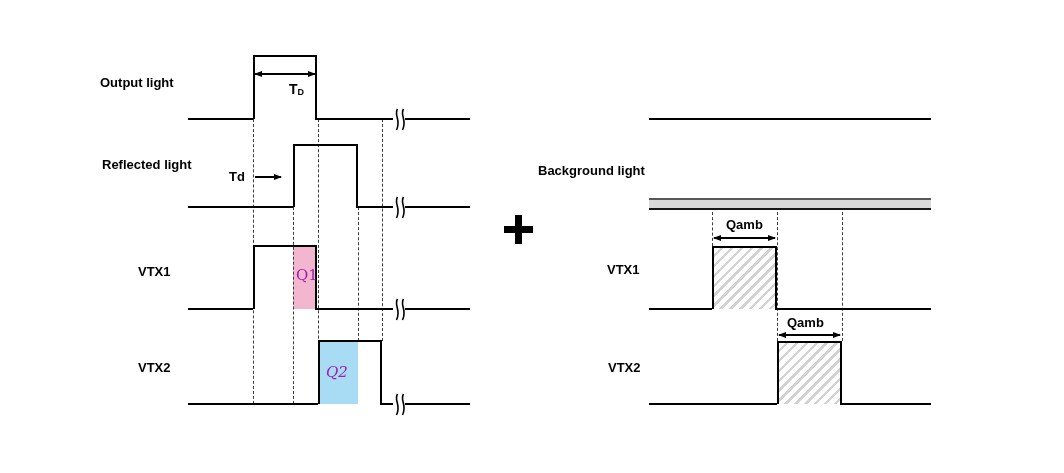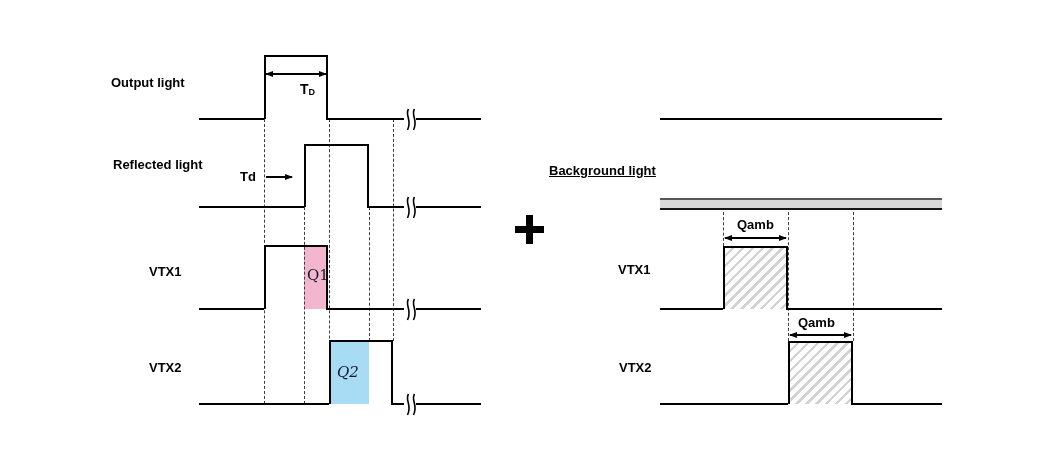--- a/index.html
+++ b/index.html
@@ -1,25 +1,25 @@
 <!DOCTYPE html>
 <html><head>
 <meta charset="utf-8">
 <style>
   html,body{margin:0;padding:0;background:#ffffff;}
   .stage{position:relative;width:1024px;height:473px;background:#ffffff;overflow:hidden;
-         font-family:"Liberation Sans",sans-serif;margin-left:11px;}
+         font-family:"Liberation Sans",sans-serif;}
   .hline{position:absolute;height:2px;background:#000;z-index:3;}
   .dash{position:absolute;width:0;border-left:1.5px dashed #3c3c3c;z-index:2;}
   .pulse{position:absolute;box-sizing:border-box;border:2px solid #000;border-bottom:none;
          background:transparent;z-index:3;}
   .pulse.hatch{background:repeating-linear-gradient(135deg,#ffffff 0px,#ffffff 4.5px,#d2d2d2 4.5px,#d2d2d2 7px);}
   .fill{position:absolute;z-index:1;}
   .lbl{position:absolute;font-size:13px;font-weight:bold;color:#000;white-space:nowrap;z-index:4;}
-  .qlbl{position:absolute;font-family:"DejaVu Serif",serif;font-size:15px;color:#0f172a;z-index:4;}
+  .qlbl{position:absolute;font-family:"DejaVu Serif",serif;font-size:15px;color:#a21caf;z-index:4;}
   .sublbl{font-size:9px;font-weight:bold;vertical-align:-1px;}
   .arrow{position:absolute;height:1.5px;background:#000;z-index:4;}
   .arrow.double::before{content:"";position:absolute;left:-1px;top:50%;transform:translateY(-50%);
          width:0;height:0;border-top:3px solid transparent;border-bottom:3px solid transparent;
          border-right:8px solid #000;}
   .arrow.double::after,.arrow.single::after{content:"";position:absolute;right:-1px;top:50%;
          transform:translateY(-50%);width:0;height:0;border-top:3px solid transparent;
          border-bottom:3px solid transparent;border-left:8px solid #000;}
   .break{position:absolute;z-index:5;}
   .graybar{position:absolute;box-sizing:border-box;background:#d9d9d9;
@@ -94,21 +94,21 @@
     </svg>
   </section>
 
   <div class="plus" style="left:504px;top:215px;width:29px;height:29px;">
     <div class="pbar" style="left:0;top:11px;width:29px;height:7px;"></div>
     <div class="pbar" style="left:11px;top:0;width:7px;height:29px;"></div>
   </div>
 
   <section>
 
-    <div class="lbl" style="left:538px;top:163px;text-decoration:underline;">Background light</div>
+    <div class="lbl" style="left:538px;top:163px;">Background light</div>
     <div class="lbl" style="left:607px;top:262px;">VTX1</div>
     <div class="lbl" style="left:608px;top:360px;">VTX2</div>
 
     <div class="hline" style="left:649px;top:118px;width:282px;"></div>
     <div class="graybar" style="left: 649px; top: 198px; width: 282px; height: 12px; background-color: rgb(217, 217, 217);"></div>
 
     <div class="dash" style="left:712px;top:212px;height:34px;"></div>
     <div class="dash" style="left:777px;top:212px;height:129px;"></div>
     <div class="dash" style="left:842px;top:212px;height:129px;"></div>
 

